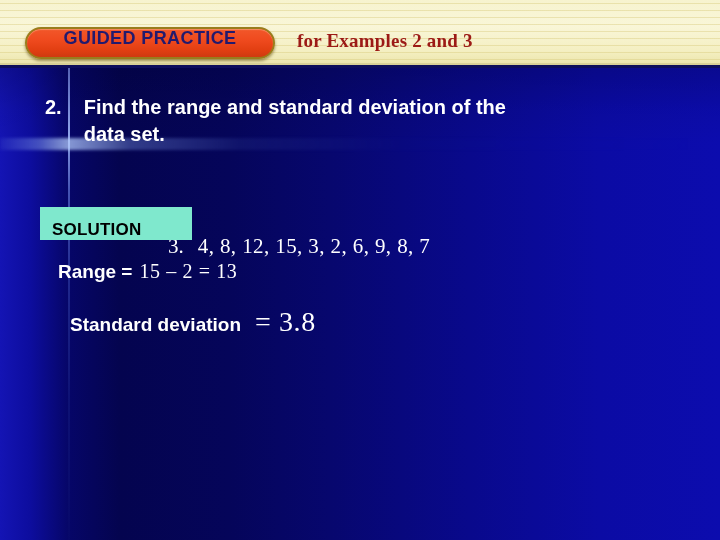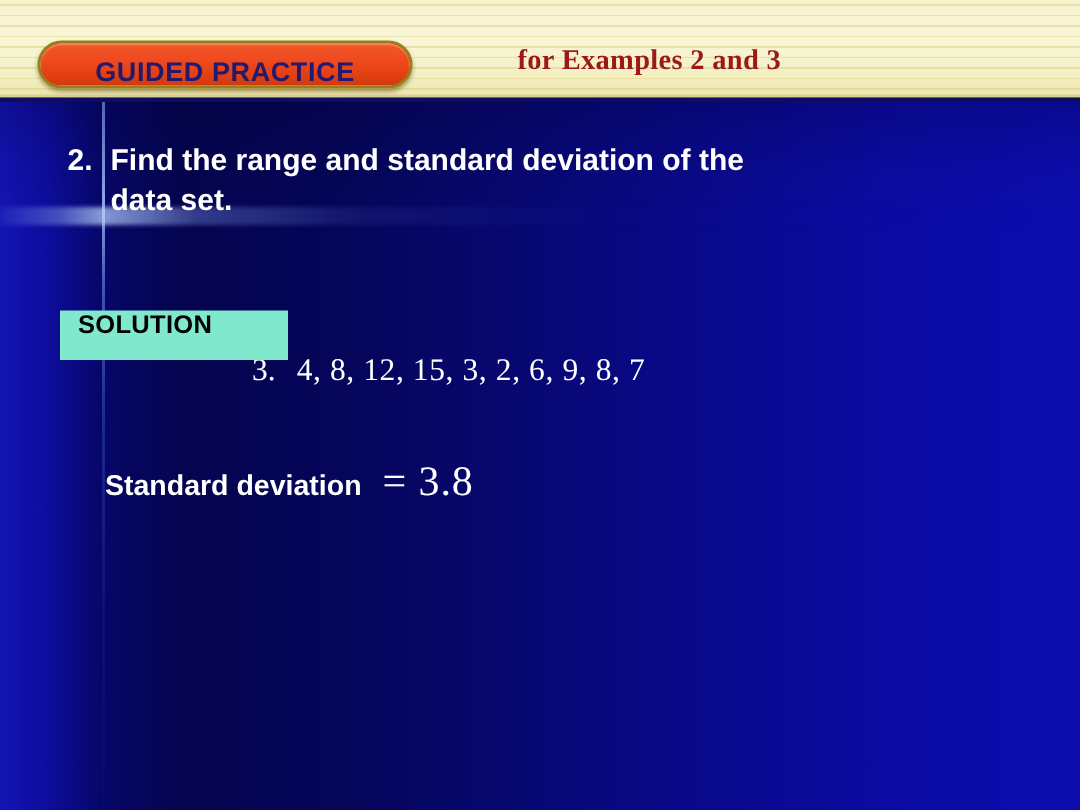--- a/index.html
+++ b/index.html
@@ -58,21 +58,21 @@
     width: 250px;
     height: 32px;
     border-radius: 17px;
     background: linear-gradient(to bottom, #f2572a 0%, #ef4a1e 40%, #e23f12 75%, #cf3a10 100%);
     border: 2px solid #9a7d1c;
     box-sizing: border-box;
     box-shadow:
       0 2px 3px rgba(90,70,10,0.55),
       inset 0 1px 1px rgba(255,190,150,0.55);
     display: flex;
-    align-items: flex-end;
+    align-items: flex-start;
     justify-content: center;
   }
   #practice-badge .badge-text {
     font-family: "Liberation Sans", sans-serif;
     font-size: 18px;
     font-weight: bold;
     color: #221a6e;
     letter-spacing: 0.4px;
     white-space: nowrap;
     line-height: 1;
@@ -81,21 +81,20 @@
   #header-subtitle {
     position: absolute;
     left: 297px;
     top: 30px;
     font-family: "Liberation Serif", serif;
     font-size: 19px;
     font-weight: bold;
     color: #9c1a16;
     white-space: nowrap;
     letter-spacing: 0.2px;
-    margin-left: 48px;
   }
 
   
   #canvas {
     position: absolute;
     left: 0;
     top: 68px;
     width: 720px;
     height: 472px;
     overflow: hidden;
@@ -180,20 +179,21 @@
     margin-right: 12px;
     line-height: 1.35;
   }
   #question-text {
     font-family: "Liberation Sans", sans-serif;
     font-size: 20px;
     font-weight: bold;
     color: #ffffff;
     line-height: 1.35;
     max-width: 460px;
+    margin-left: 10px;
   }
 
   #dataset-row {
     position: absolute;
     left: 168px;
     top: 166px;
     display: flex;
     align-items: baseline;
     font-family: "Liberation Serif", serif;
     font-size: 21px;
@@ -207,21 +207,21 @@
   }
 
   #solution-box {
     position: absolute;
     left: 40px;
     top: 139px;
     width: 152px;
     height: 33px;
     background: #7fe8cd;
     display: flex;
-    align-items: flex-start;
+    align-items: flex-end;
     padding-left: 12px;
     box-sizing: border-box;
   }
   #solution-box .solution-text {
     font-family: "Liberation Sans", sans-serif;
     font-size: 17px;
     font-weight: bold;
     color: #000000;
     letter-spacing: 0.2px;
   }
@@ -297,20 +297,24 @@
 
       <div id="dataset-row">
         <span id="dataset-number">3.</span>
         <span id="dataset-values">4, 8, 12, 15, 3, 2, 6, 9, 8, 7</span>
       </div>
 
       <div id="solution-box">
         <span class="solution-text">SOLUTION</span>
       </div>
 
+      <div id="range-line">
+        <span id="range-label">Range =</span>
+        <span id="range-expression">15 – 2 = 13</span>
+      </div>
 
       <div id="stddev-line">
         <span id="stddev-label">Standard deviation</span>
         <span id="stddev-expression">= 3.8</span>
       </div>
 
     </div>
   </div>
 </div>
 

